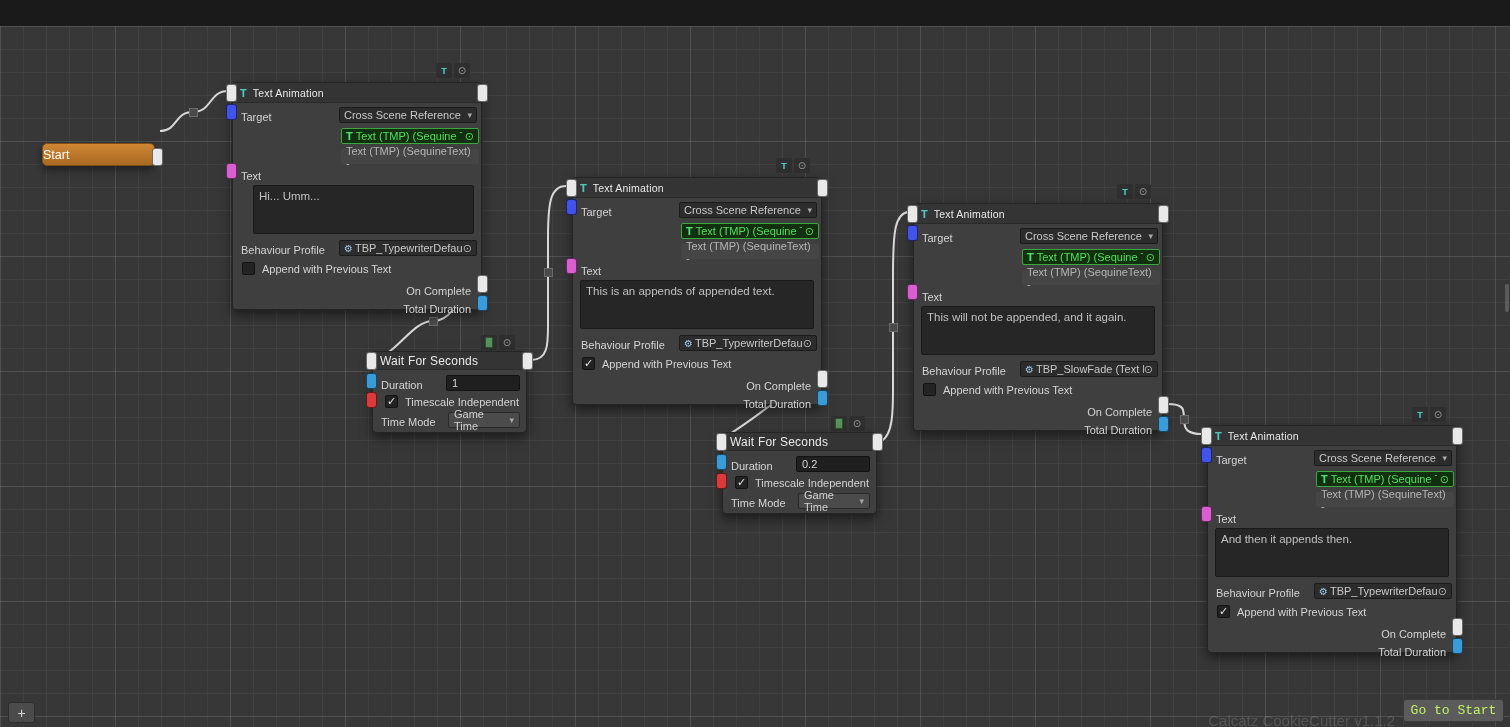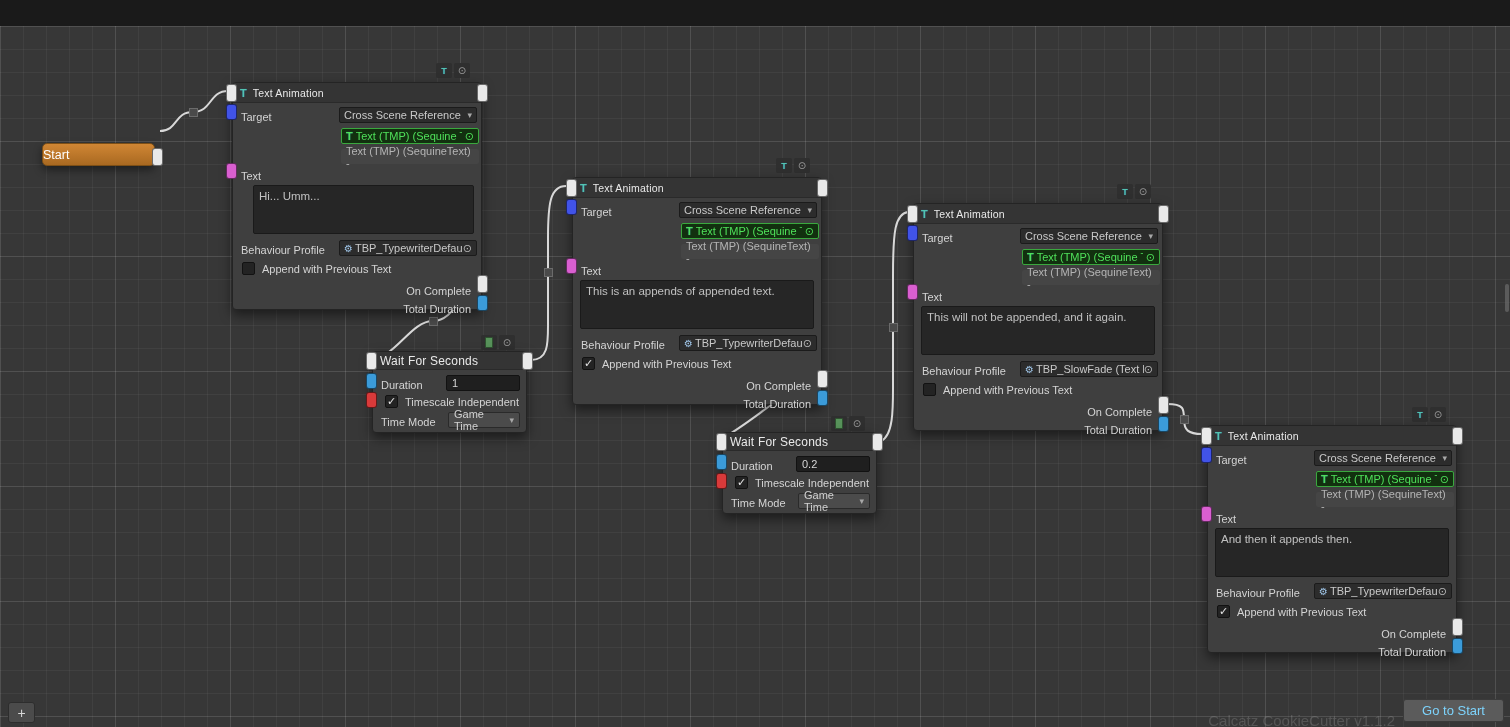--- a/index.html
+++ b/index.html
@@ -89,22 +89,22 @@
   .wait-node .node-title { font-size:12px; }
   .num-input { background:#1f1f1f; border:1px solid #121212; border-radius:2px; color:#d6d6d6;
                height:16px; display:flex; align-items:center; padding:0 5px; }
   .lite-dd { background:#4b4b4b; border:1px solid #2a2a2a; border-radius:2px; color:#d2d2d2;
              height:16px; display:flex; align-items:center; padding:0 5px; }
 
   
   #watermark { position:absolute; left:0; top:686px; width:1395px; text-align:right;
                color:rgba(190,190,190,.22); font-size:15px; }
   #goto-start { position:absolute; left:1403px; top:673px; width:101px; height:23px; background:#5b5b5b;
-                border:1px solid #3a3a3a; border-radius:3px; color:#7dd3fc; font-size:13px;
-                display:flex; align-items:center; justify-content:center; }
+                border:1px solid #3a3a3a; border-radius:3px; color:#bef264; font-size:13px;
+                display:flex; align-items:center; justify-content:center;font-family:Liberation Mono, monospace; }
   #add-btn { position:absolute; left:8px; top:676px; width:27px; height:21px; background:#4b4b4b;
              border:1px solid #2d2d2d; border-radius:3px; color:#d8d8d8; font-size:14px;
              display:flex; align-items:center; justify-content:center; }
   #vscroll { position:absolute; right:1px; top:258px; width:4px; height:28px; background:#686868;
              border-radius:2px; opacity:.75; }
 </style>
 </head>
 <body>
 
 <div id="stage">

